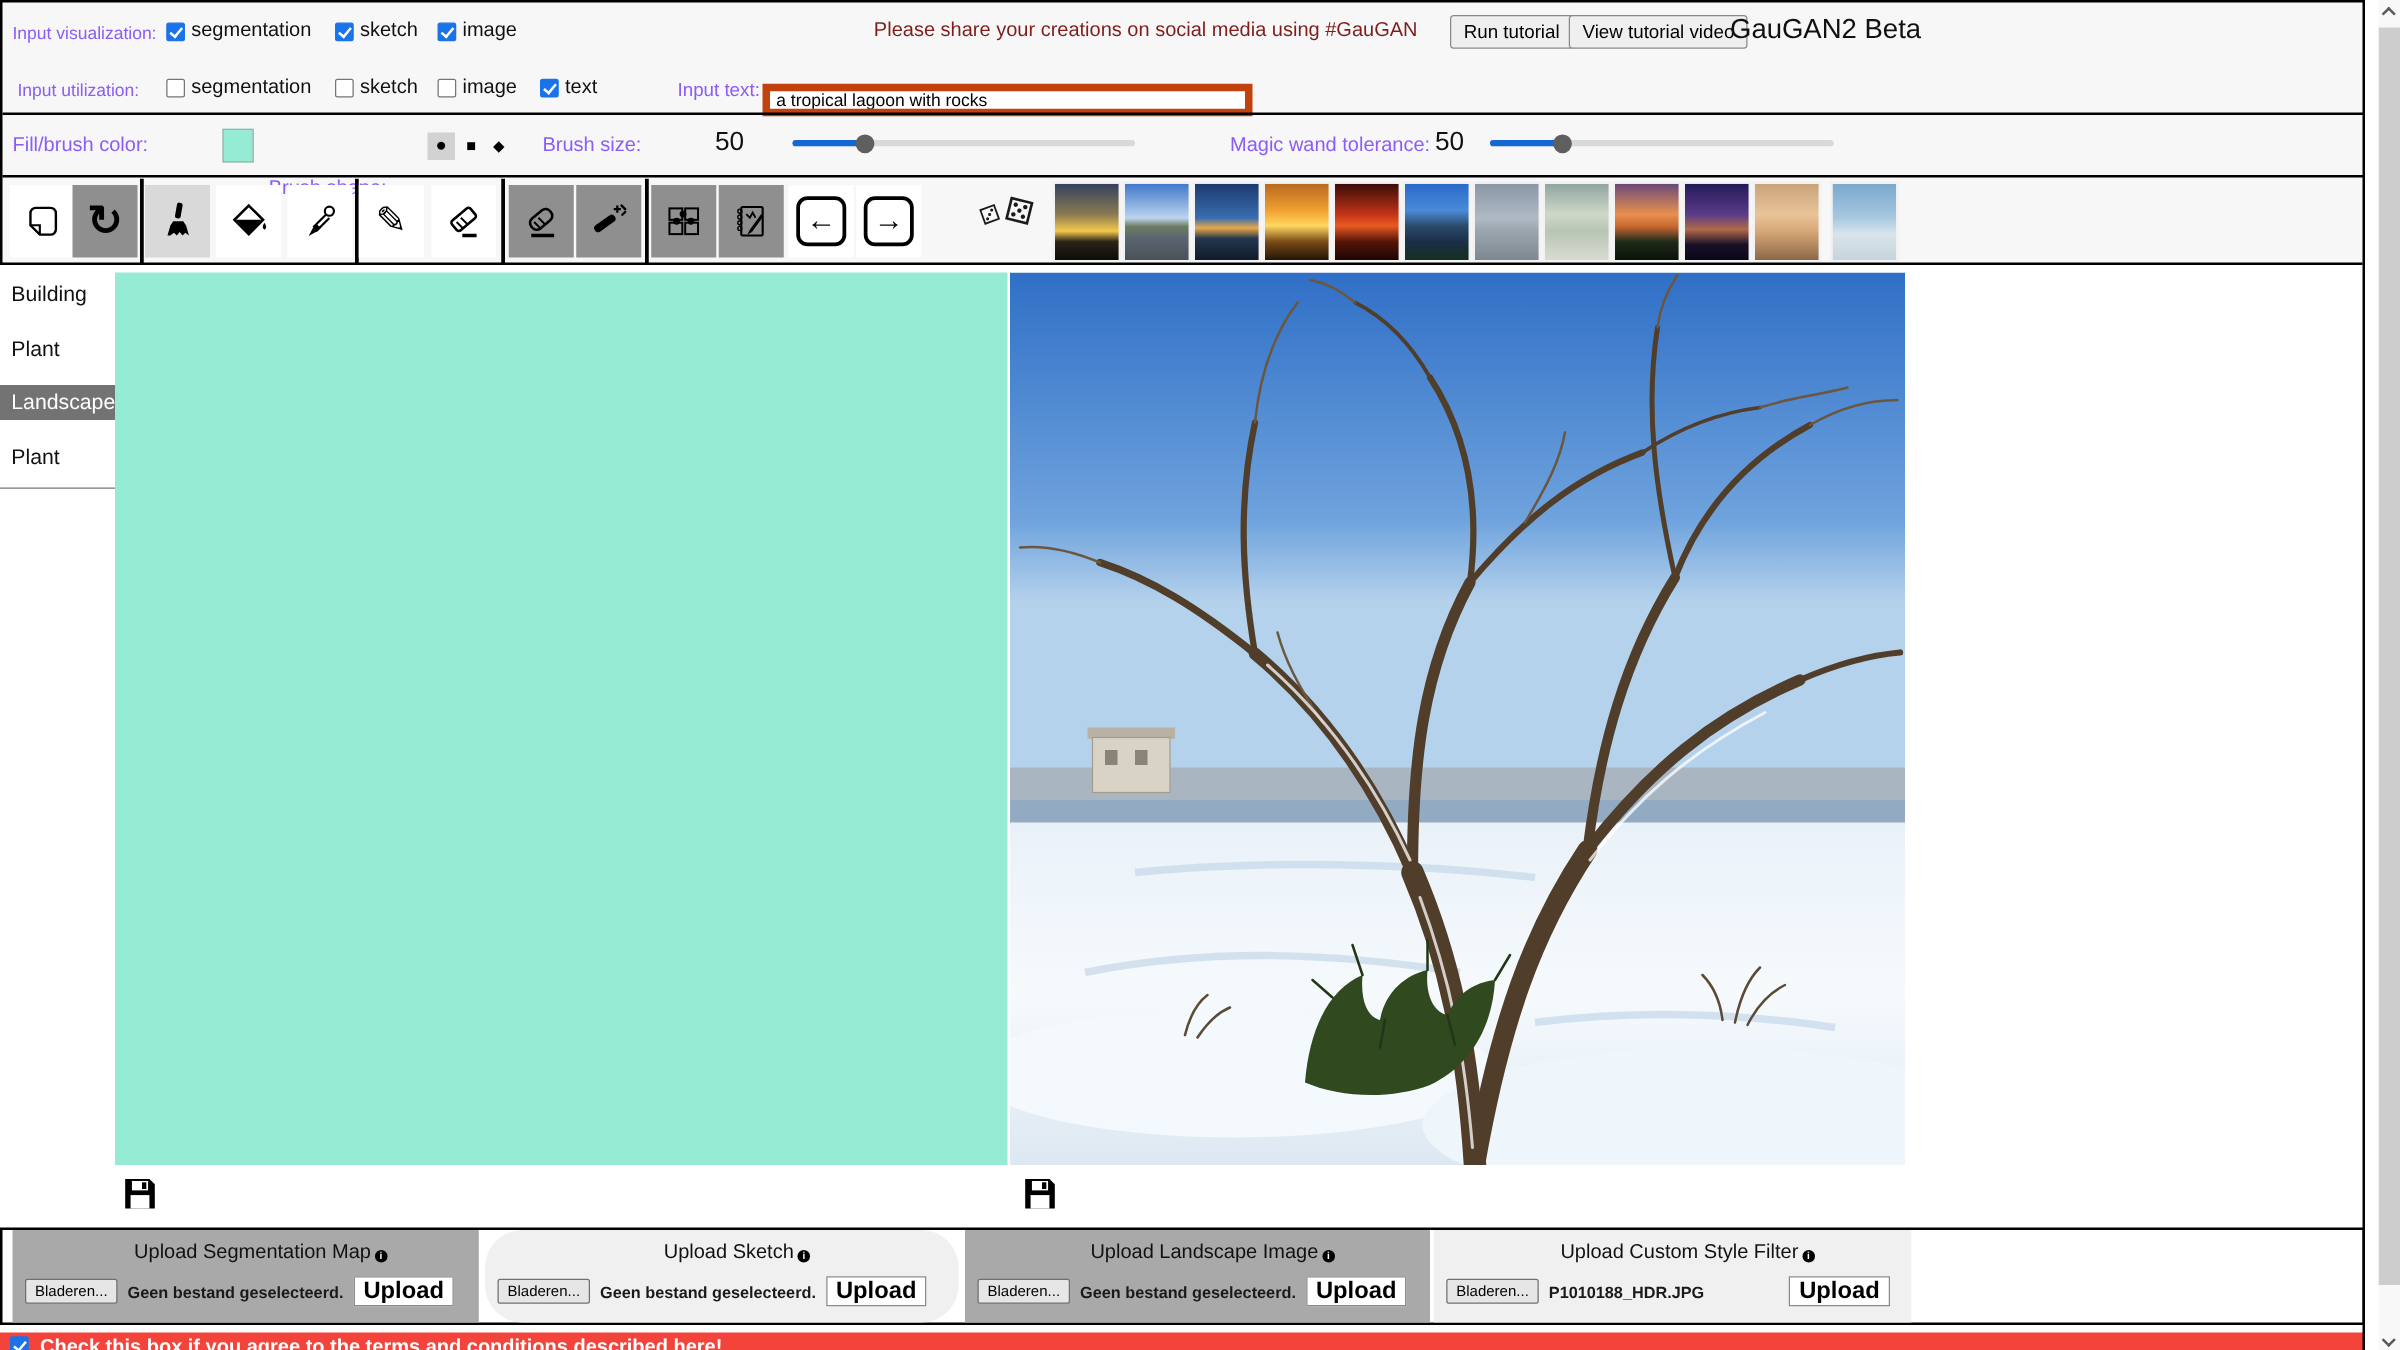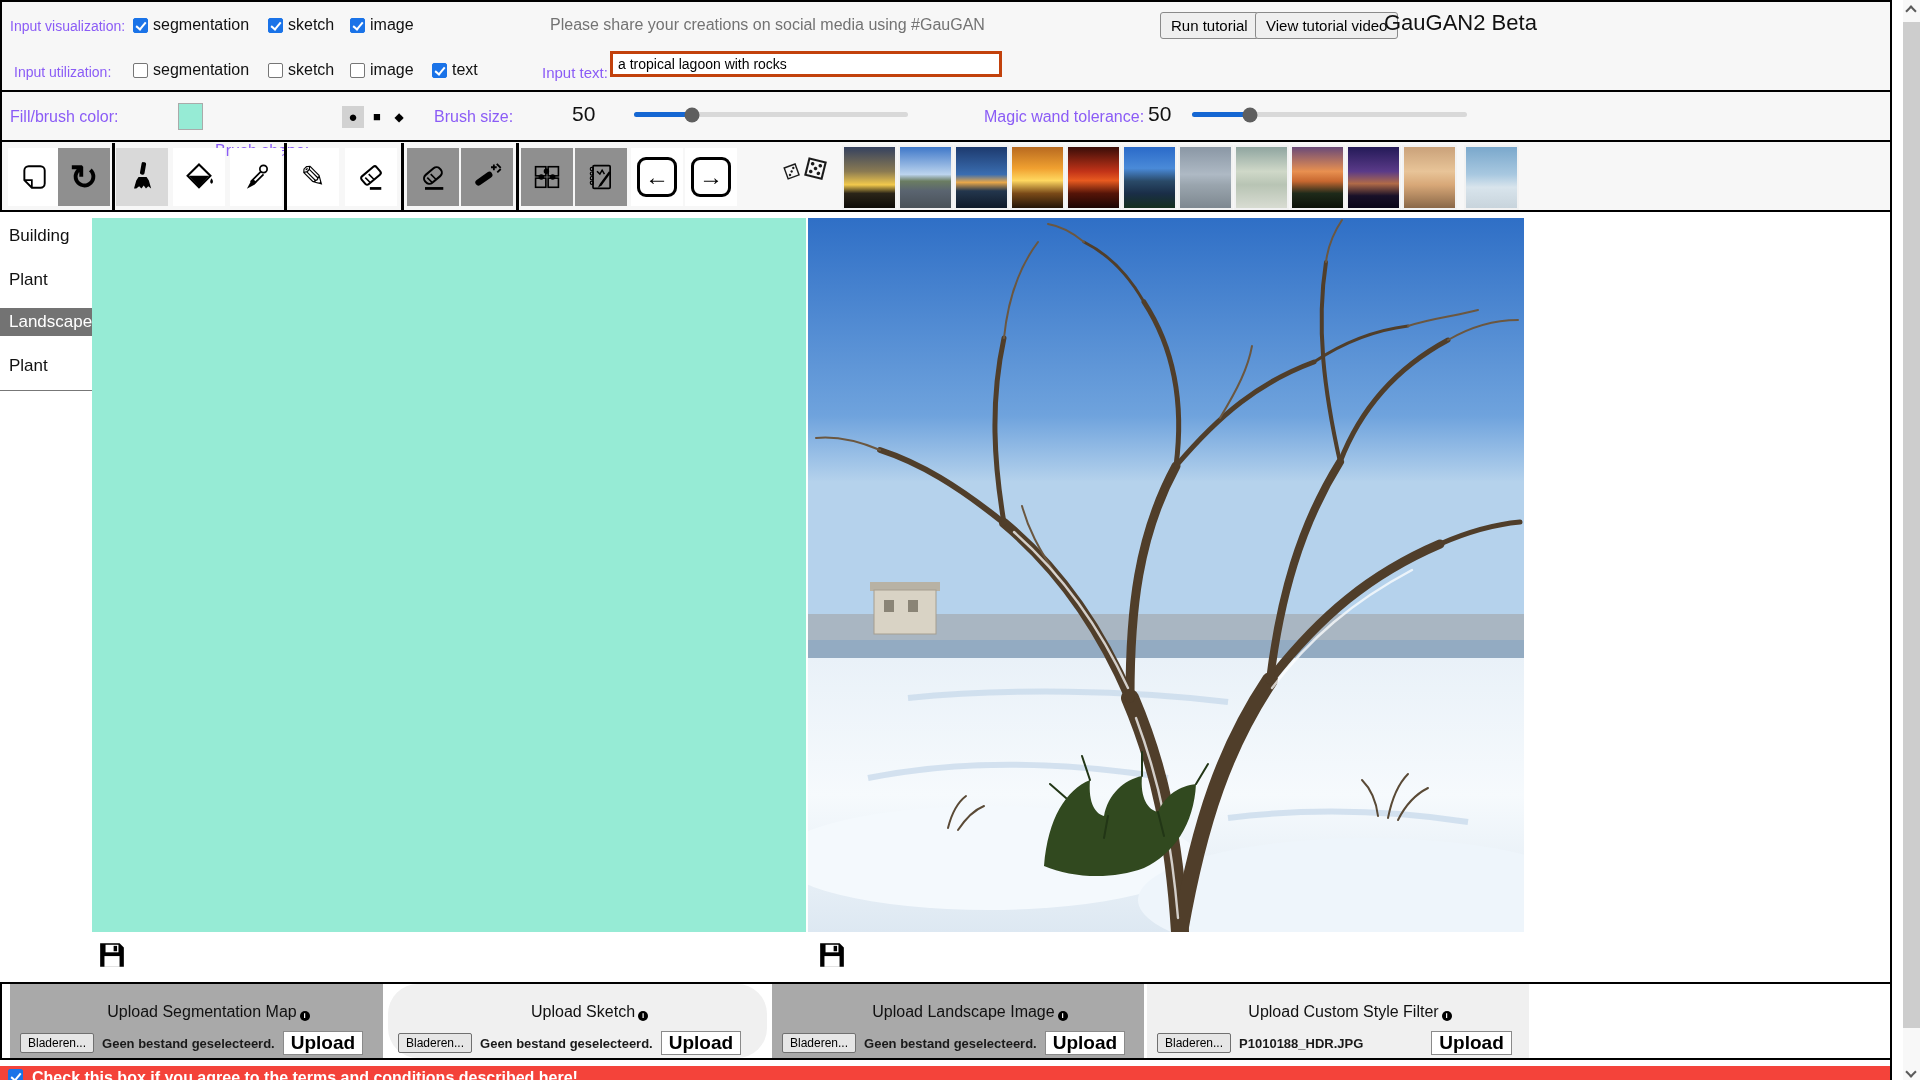--- a/index.html
+++ b/index.html
@@ -16,24 +16,24 @@
   .cb { width:15px; height:15px; border:1px solid #767676; border-radius:2px;
         background:#fff; display:inline-block; position:relative; flex:none; }
   .cb.on { background:#1a73e8; border-color:#1a73e8; }
   .cb.on::after { content:""; position:absolute; left:4px; top:1px; width:4px; height:8px;
                   border:solid #fff; border-width:0 2px 2px 0; transform:rotate(40deg); }
   .cb-label { font-size:16px; color:#111; }
   .btn { position:absolute; top:10px; height:27px; background:#efefef;
          border:1px solid #8a8a8a; border-radius:3px; font-size:15px; padding:0 10px;
          font-family:"Liberation Sans",sans-serif; cursor:pointer; }
   #app-title { position:absolute; left:1382px; top:8px; font-size:22px; color:#111; }
-  #share-msg { position:absolute; left:548px; top:14px; width:560px; text-align:left;
-               font-size:16px; color:#737373; }
-  #input-text-field { position:absolute; left:608px; top:49px; width:392px; height:26px;
-               border:3px solid #c2410c; background:#fff; font-size:14px; padding:0 5px;
+  #share-msg { position:absolute; left:572px; top:14px; width:560px; text-align:right;
+               font-size:16px; color:#7f1d1d; }
+  #input-text-field { position:absolute; left:608px; top:65px; width:392px; height:26px;
+               border:6px solid #c2410c; background:#fff; font-size:14px; padding:0 5px;
                font-family:"Liberation Sans",sans-serif; }
 
   
   #fill-swatch { position:absolute; left:176px; top:101px; width:25px; height:27px;
                  border:1px solid #aaa; }
   .shape-chip { position:absolute; top:104px; width:22px; height:22px; text-align:center;
                 line-height:22px; font-size:15px; color:#000; }
   .shape-chip.sel { background:#d2d2d2; }
   .num-val { position:absolute; top:100px; font-size:21px; color:#111; }
   .slider { position:absolute; top:110px; height:5px; background:#d9d9d9; border-radius:3px; }
@@ -67,21 +67,21 @@
   #output-img { position:absolute; left:808px; top:218px; width:716px; height:714px; }
   .save-btn { position:absolute; top:941px; width:28px; height:28px; background:none;
               border:none; cursor:pointer; padding:0; }
 
   
   #bottom-panel { position:absolute; left:0; top:982px; width:1892px; height:78px;
                   background:#fff; border:2px solid #000; }
   .upload-sec { position:absolute; top:0; height:74px; }
   .upload-sec.gray { background:#a9a9a9; }
   .upload-sec.light { background:#f0f0f0; }
-  .upload-title { text-align:center; margin-top:19px; font-size:16px; color:#111;padding-left:24px; }
+  .upload-title { text-align:center; margin-top:9px; font-size:16px; color:#111;padding-left:24px; }
   .info-dot { display:inline-block; width:10px; height:10px; background:#000; color:#fff;
               border-radius:50%; font-size:8px; line-height:10px; text-align:center;
               vertical-align:-1px; margin-left:3px; font-weight:bold; }
   .upload-row { display:flex; align-items:center; gap:8px; margin:10px 0 0 10px; }
   .browse-btn { font-size:12px; background:#e6e6e6; border:1px solid #707070;
                 border-radius:2px; padding:2px 7px; font-family:"Liberation Sans",sans-serif; cursor:pointer; }
   .file-label { font-size:13px; font-weight:bold; color:#1a1a1a; }
   .upload-btn { font-size:19px; font-weight:bold; background:#fff; border:1px solid #8a8a8a;
                 padding:0 7px; font-family:"Liberation Sans",sans-serif; cursor:pointer; }
 

